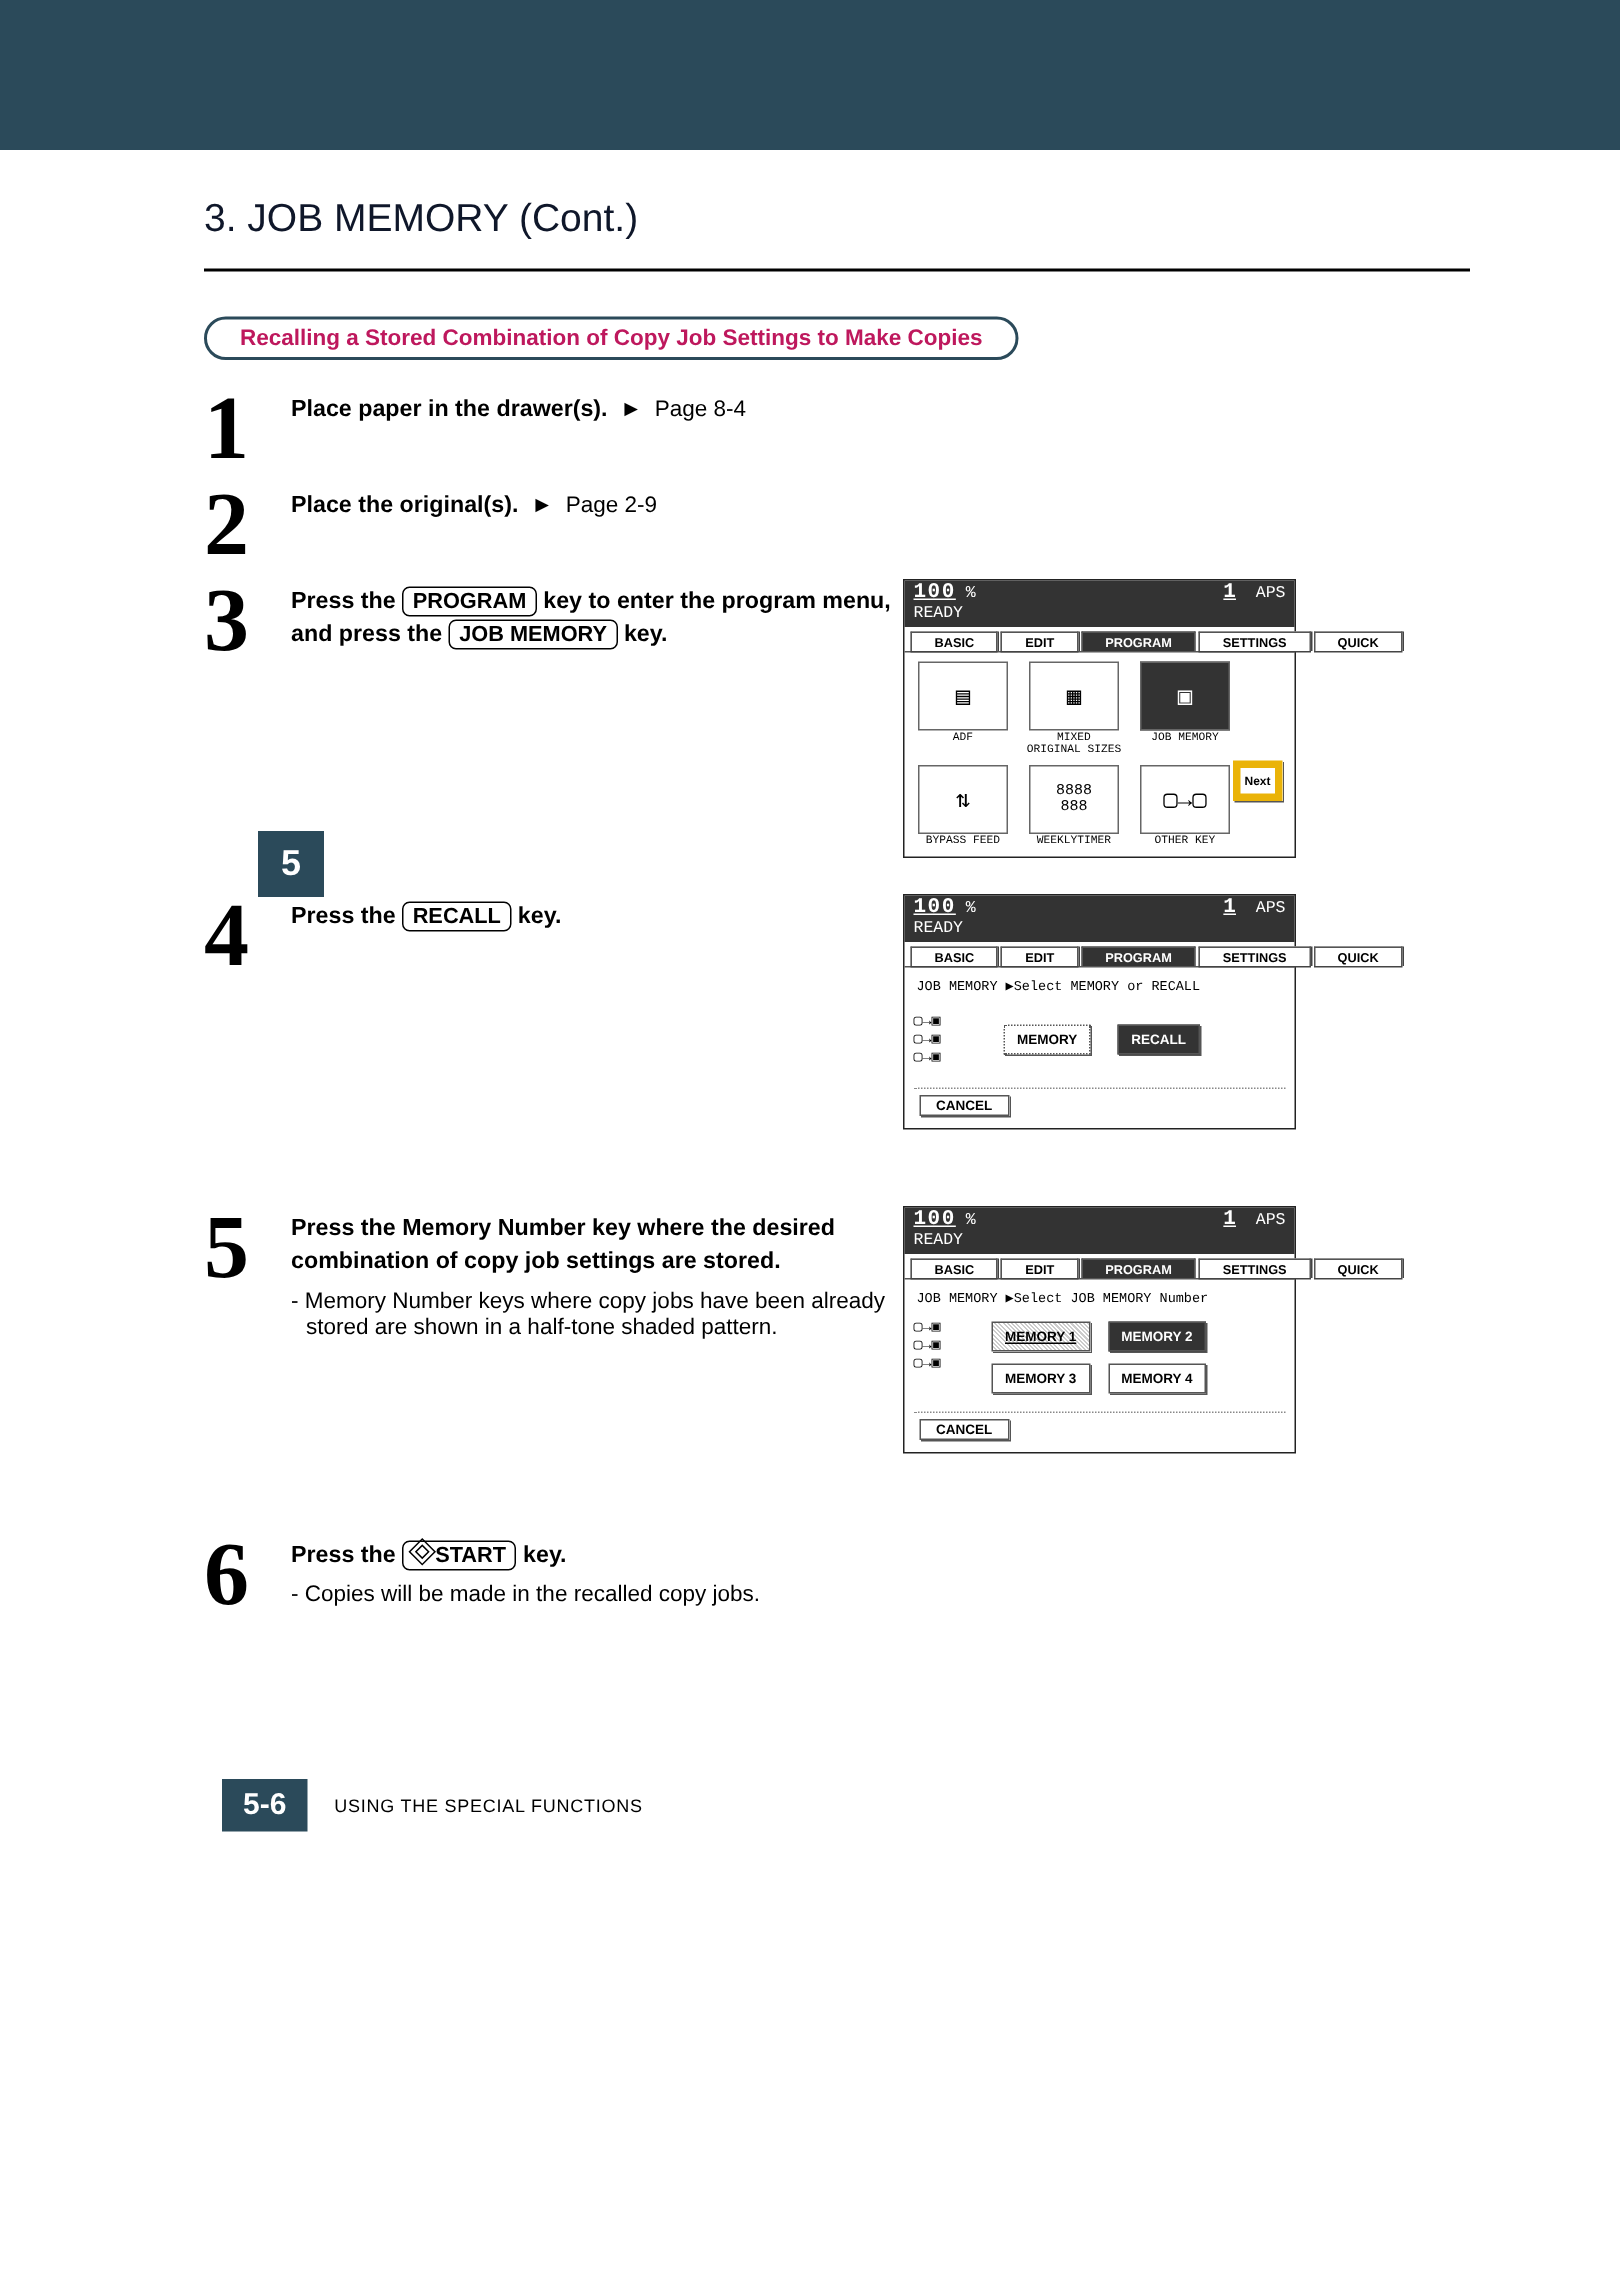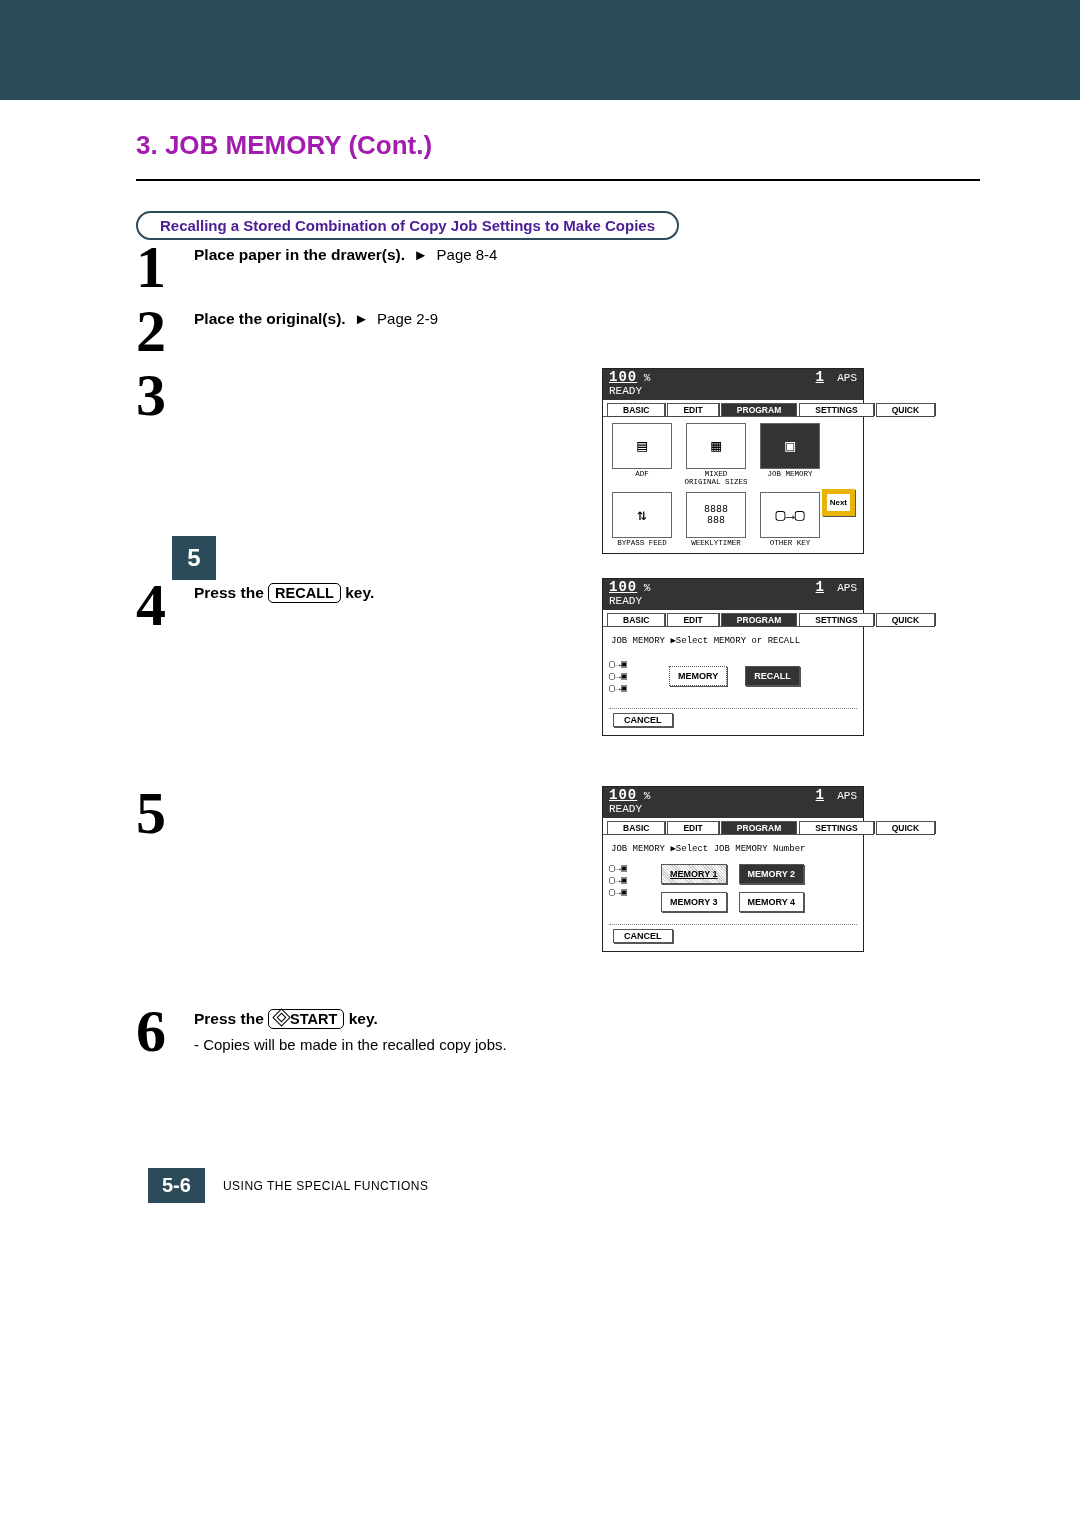--- a/index.html
+++ b/index.html
@@ -12,39 +12,40 @@
   }
   .top-banner {
     background: #2b4a5a;
     height: 100px;
     width: 100%;
   }
   .content {
     padding: 30px 100px 40px 100px;
   }
   .section-title {
-    color: #a21caf;
+    color: #0f172a;
     font-size: 26px;
-    font-weight: bold;
+    font-weight: normal;
     margin: 0 0 18px 36px;
   }
   hr.rule {
     border: none;
     border-top: 2px solid #000;
     margin: 0 0 30px 36px;
   }
   .subtitle-pill {
     display: inline-block;
     border: 2px solid #2b4a5a;
     border-radius: 20px;
     padding: 4px 22px;
-    color: #4c1d95;
+    color: #be185d;
     font-weight: bold;
     font-size: 15px;
     margin-left: 36px;
+    margin-bottom: 18px;
   }
   .step {
     display: flex;
     align-items: flex-start;
     margin-left: 36px;
     margin-bottom: 22px;
     gap: 10px;
   }
   .step-number {
     font-size: 60px;
@@ -264,20 +265,25 @@
           <span class="page-ref">Page 2-9</span>
         </div>
       </div>
     </div>
   </div>
 
   
   <div class="step-row" style="min-height:210px">
     <div class="step">
       <div class="step-number">3</div>
+      <div class="step-body">
+        <div class="step-text">
+          <span class="bold">Press the </span><span class="keybox">PROGRAM</span><span class="bold"> key to enter the program menu, and press the </span><span class="keybox">JOB MEMORY</span><span class="bold"> key.</span>
+        </div>
+      </div>
     </div>
 
     <div class="screen" style="top:0">
       <div class="screen-header">
         <div class="left">
           <span>100</span>&nbsp;<span>%</span><br>
           <span>READY</span>
         </div>
         <div class="right">
           <span style="text-decoration:underline;font-size:14px;font-weight:bold">1</span>
@@ -372,20 +378,26 @@
           <div class="cancel-btn">CANCEL</div>
         </div>
       </div>
     </div>
   </div>
 
   
   <div class="step-row" style="min-height:208px">
     <div class="step">
       <div class="step-number">5</div>
+      <div class="step-body">
+        <div class="step-text">
+          <span class="bold">Press the Memory Number key where the desired combination of copy job settings are stored.</span>
+        </div>
+        <div class="sub-note">Memory Number keys where copy jobs have been already stored are shown in a half-tone shaded pattern.</div>
+      </div>
     </div>
 
     <div class="screen" style="top:0">
       <div class="screen-header">
         <div class="left">
           <span>100</span>&nbsp;<span>%</span><br>
           <span>READY</span>
         </div>
         <div class="right">
           <span style="text-decoration:underline;font-size:14px;font-weight:bold">1</span>

